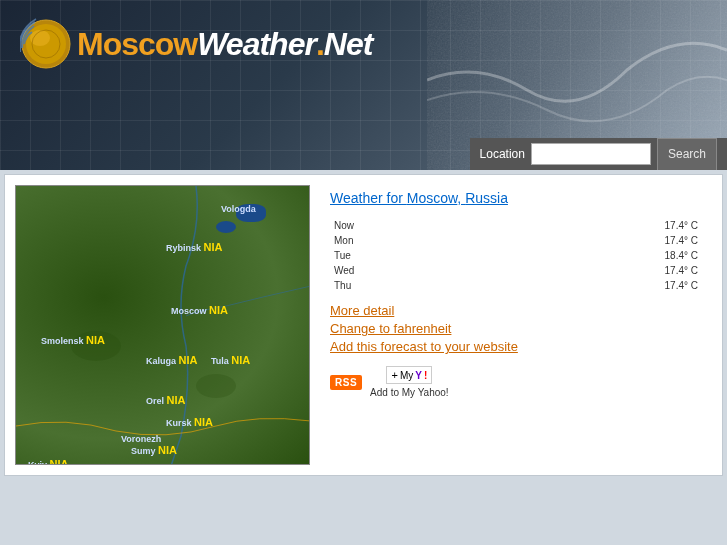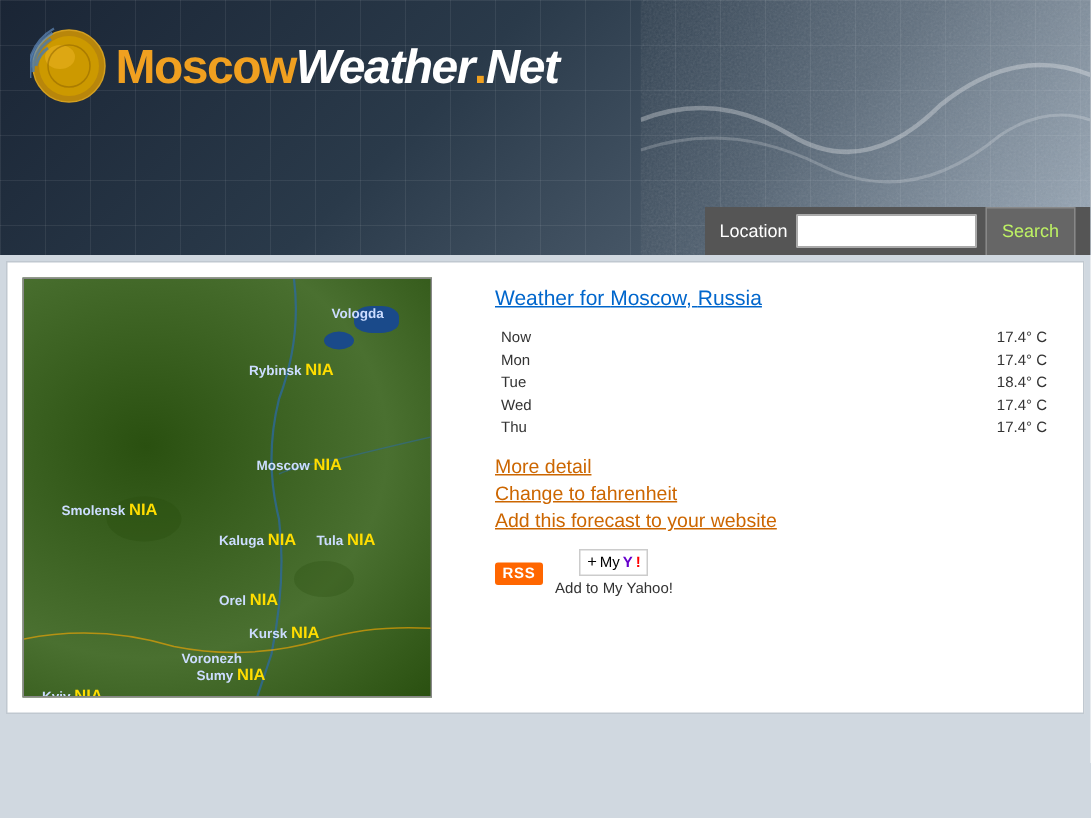--- a/index.html
+++ b/index.html
@@ -77,21 +77,21 @@
     .search-input {
       width: 120px;
       height: 22px;
       border: 1px solid #aaa;
       background: white;
       padding: 2px 4px;
       font-size: 12px;
     }
     .search-button {
       background: #666;
-      color: #bef264;
+      color: #e5e5e5;
       border: 1px solid #888;
       padding: 2px 10px;
       font-size: 12px;
       cursor: pointer;
       height: 33px;
     }
 
     
     .main-content {
       background: white;
@@ -101,21 +101,21 @@
       padding: 10px;
       gap: 10px;
     }
 
     
     .map-panel {
       width: 295px;
       flex-shrink: 0;
     }
     .map-container {
-      width: 273px;
+      width: 295px;
       height: 280px;
       background: #3a6020;
       position: relative;
       overflow: hidden;
       border: 1px solid #888;
     }
     
     .map-bg {
       position: absolute;
       top: 0; left: 0; right: 0; bottom: 0;

